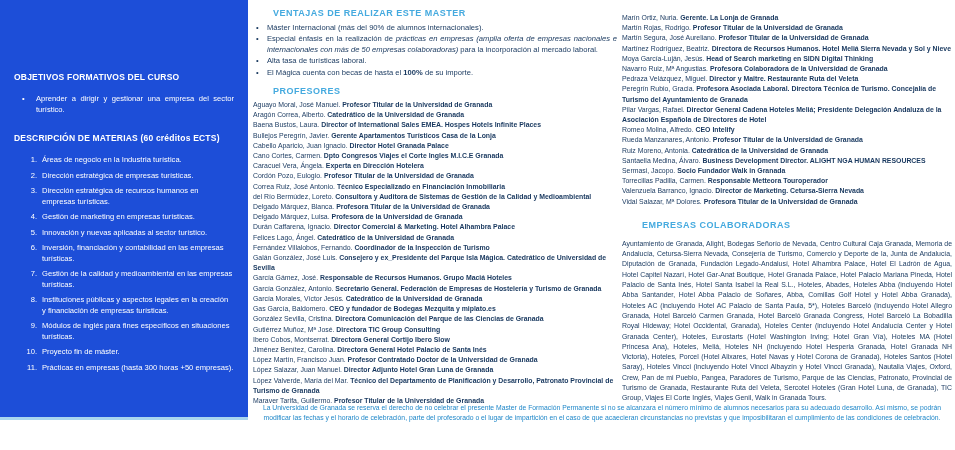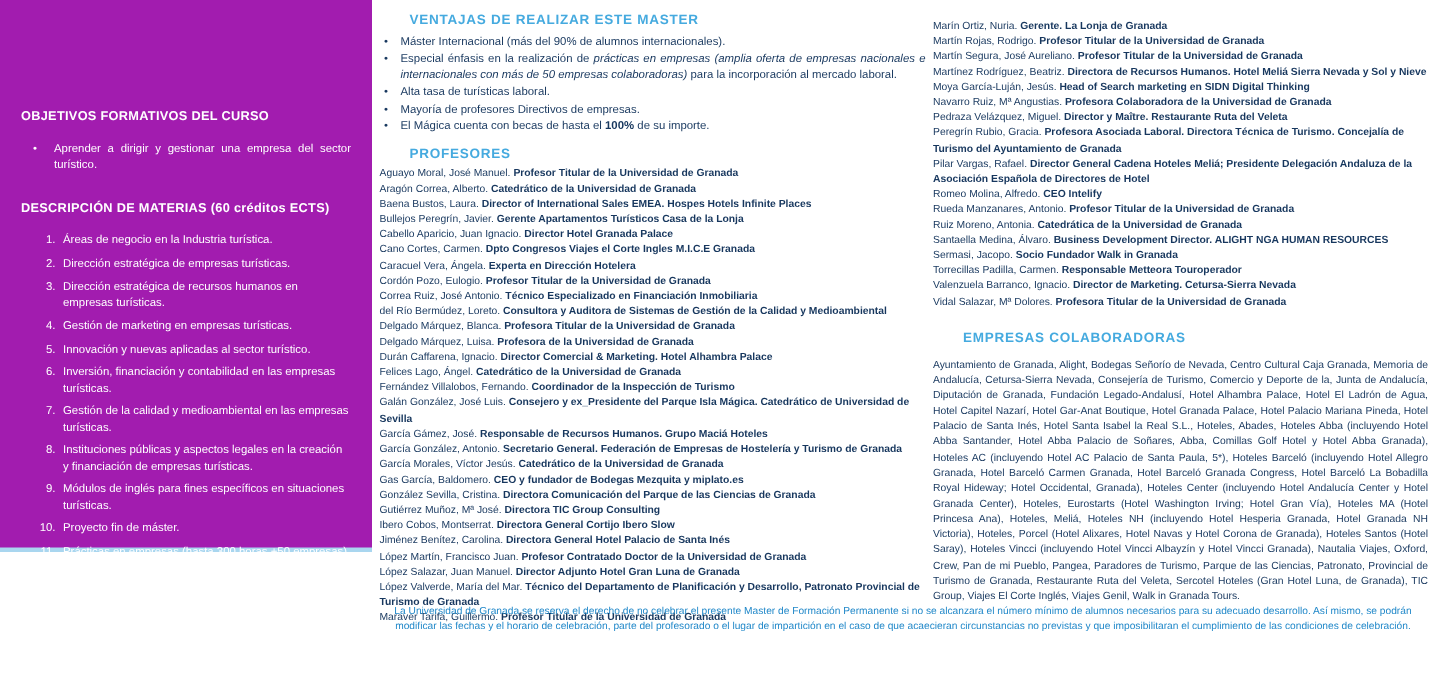--- a/index.html
+++ b/index.html
@@ -2,22 +2,22 @@
 <html><head>
 <meta charset="utf-8">
 <style>
   * { margin:0; padding:0; box-sizing:border-box; }
   html,body { width:955px; height:450px; background:#ffffff; }
   body { font-family:"Liberation Sans", sans-serif; position:relative; overflow:hidden; }
   .page { position:absolute; inset:0; width:955px; height:450px; background:#fff; }
 
   
   .left-panel {
-    position:absolute; left:0; top:0; width:248px; height:368px;
-    background:#a21caf; color:#fff; border-bottom:3px solid #A9D6EF;
+    position:absolute; left:0; top:0; width:248px; height:420px;
+    background:#1d4ed8; color:#fff; border-bottom:3px solid #A9D6EF;
     padding:72px 14px 0 14px;
   }
   .panel-head { font-size:8.5px; font-weight:bold; letter-spacing:0.2px; margin-bottom:12px; }
   .panel-head.second { margin-top:18px; }
   .objetivos-list { list-style:none; padding-left:8px; margin-bottom:6px; }
   .objetivos-list li {
     font-size:7.6px; line-height:10.5px; margin-bottom:7px;
     padding-left:14px; position:relative; text-align:justify;
   }
   .objetivos-list li::before { content:"•"; position:absolute; left:0; top:0; }
@@ -90,21 +90,20 @@
         <li>Prácticas en empresas (hasta 300 horas +50 empresas).</li>
       </ol>
   </div>
 
   <div class="mid-col">
     <div class="sec-head">VENTAJAS DE REALIZAR ESTE MASTER</div>
     <ul class="ventajas-list">
         <li><span>Máster Internacional (más del 90% de alumnos internacionales).</span></li>
         <li><span>Especial énfasis en la realización de </span><span class="it">prácticas en empresas (amplia oferta de empresas nacionales e internacionales con más de 50 empresas colaboradoras)</span><span> para la incorporación al mercado laboral.</span></li>
         <li><span>Alta tasa de turísticas laboral.</span></li>
-        <li><span>Mayoría de profesores Directivos de empresas.</span></li>
         <li><span>El Mágica cuenta con becas de hasta el </span><span class="b">100%</span><span> de su importe.</span></li>
       </ul>
 
     <div class="sec-head">PROFESORES</div>
     <div class="prof-list">
         <div class="prof"><span class="pn">Aguayo Moral, José Manuel. </span><span class="pr">Profesor Titular de la Universidad de Granada</span></div>
         <div class="prof"><span class="pn">Aragón Correa, Alberto. </span><span class="pr">Catedrático de la Universidad de Granada</span></div>
         <div class="prof"><span class="pn">Baena Bustos, Laura. </span><span class="pr">Director of International Sales EMEA. Hospes Hotels Infinite Places</span></div>
         <div class="prof"><span class="pn">Bullejos Peregrín, Javier. </span><span class="pr">Gerente Apartamentos Turísticos Casa de la Lonja</span></div>
         <div class="prof"><span class="pn">Cabello Aparicio, Juan Ignacio. </span><span class="pr">Director Hotel Granada Palace</span></div>

